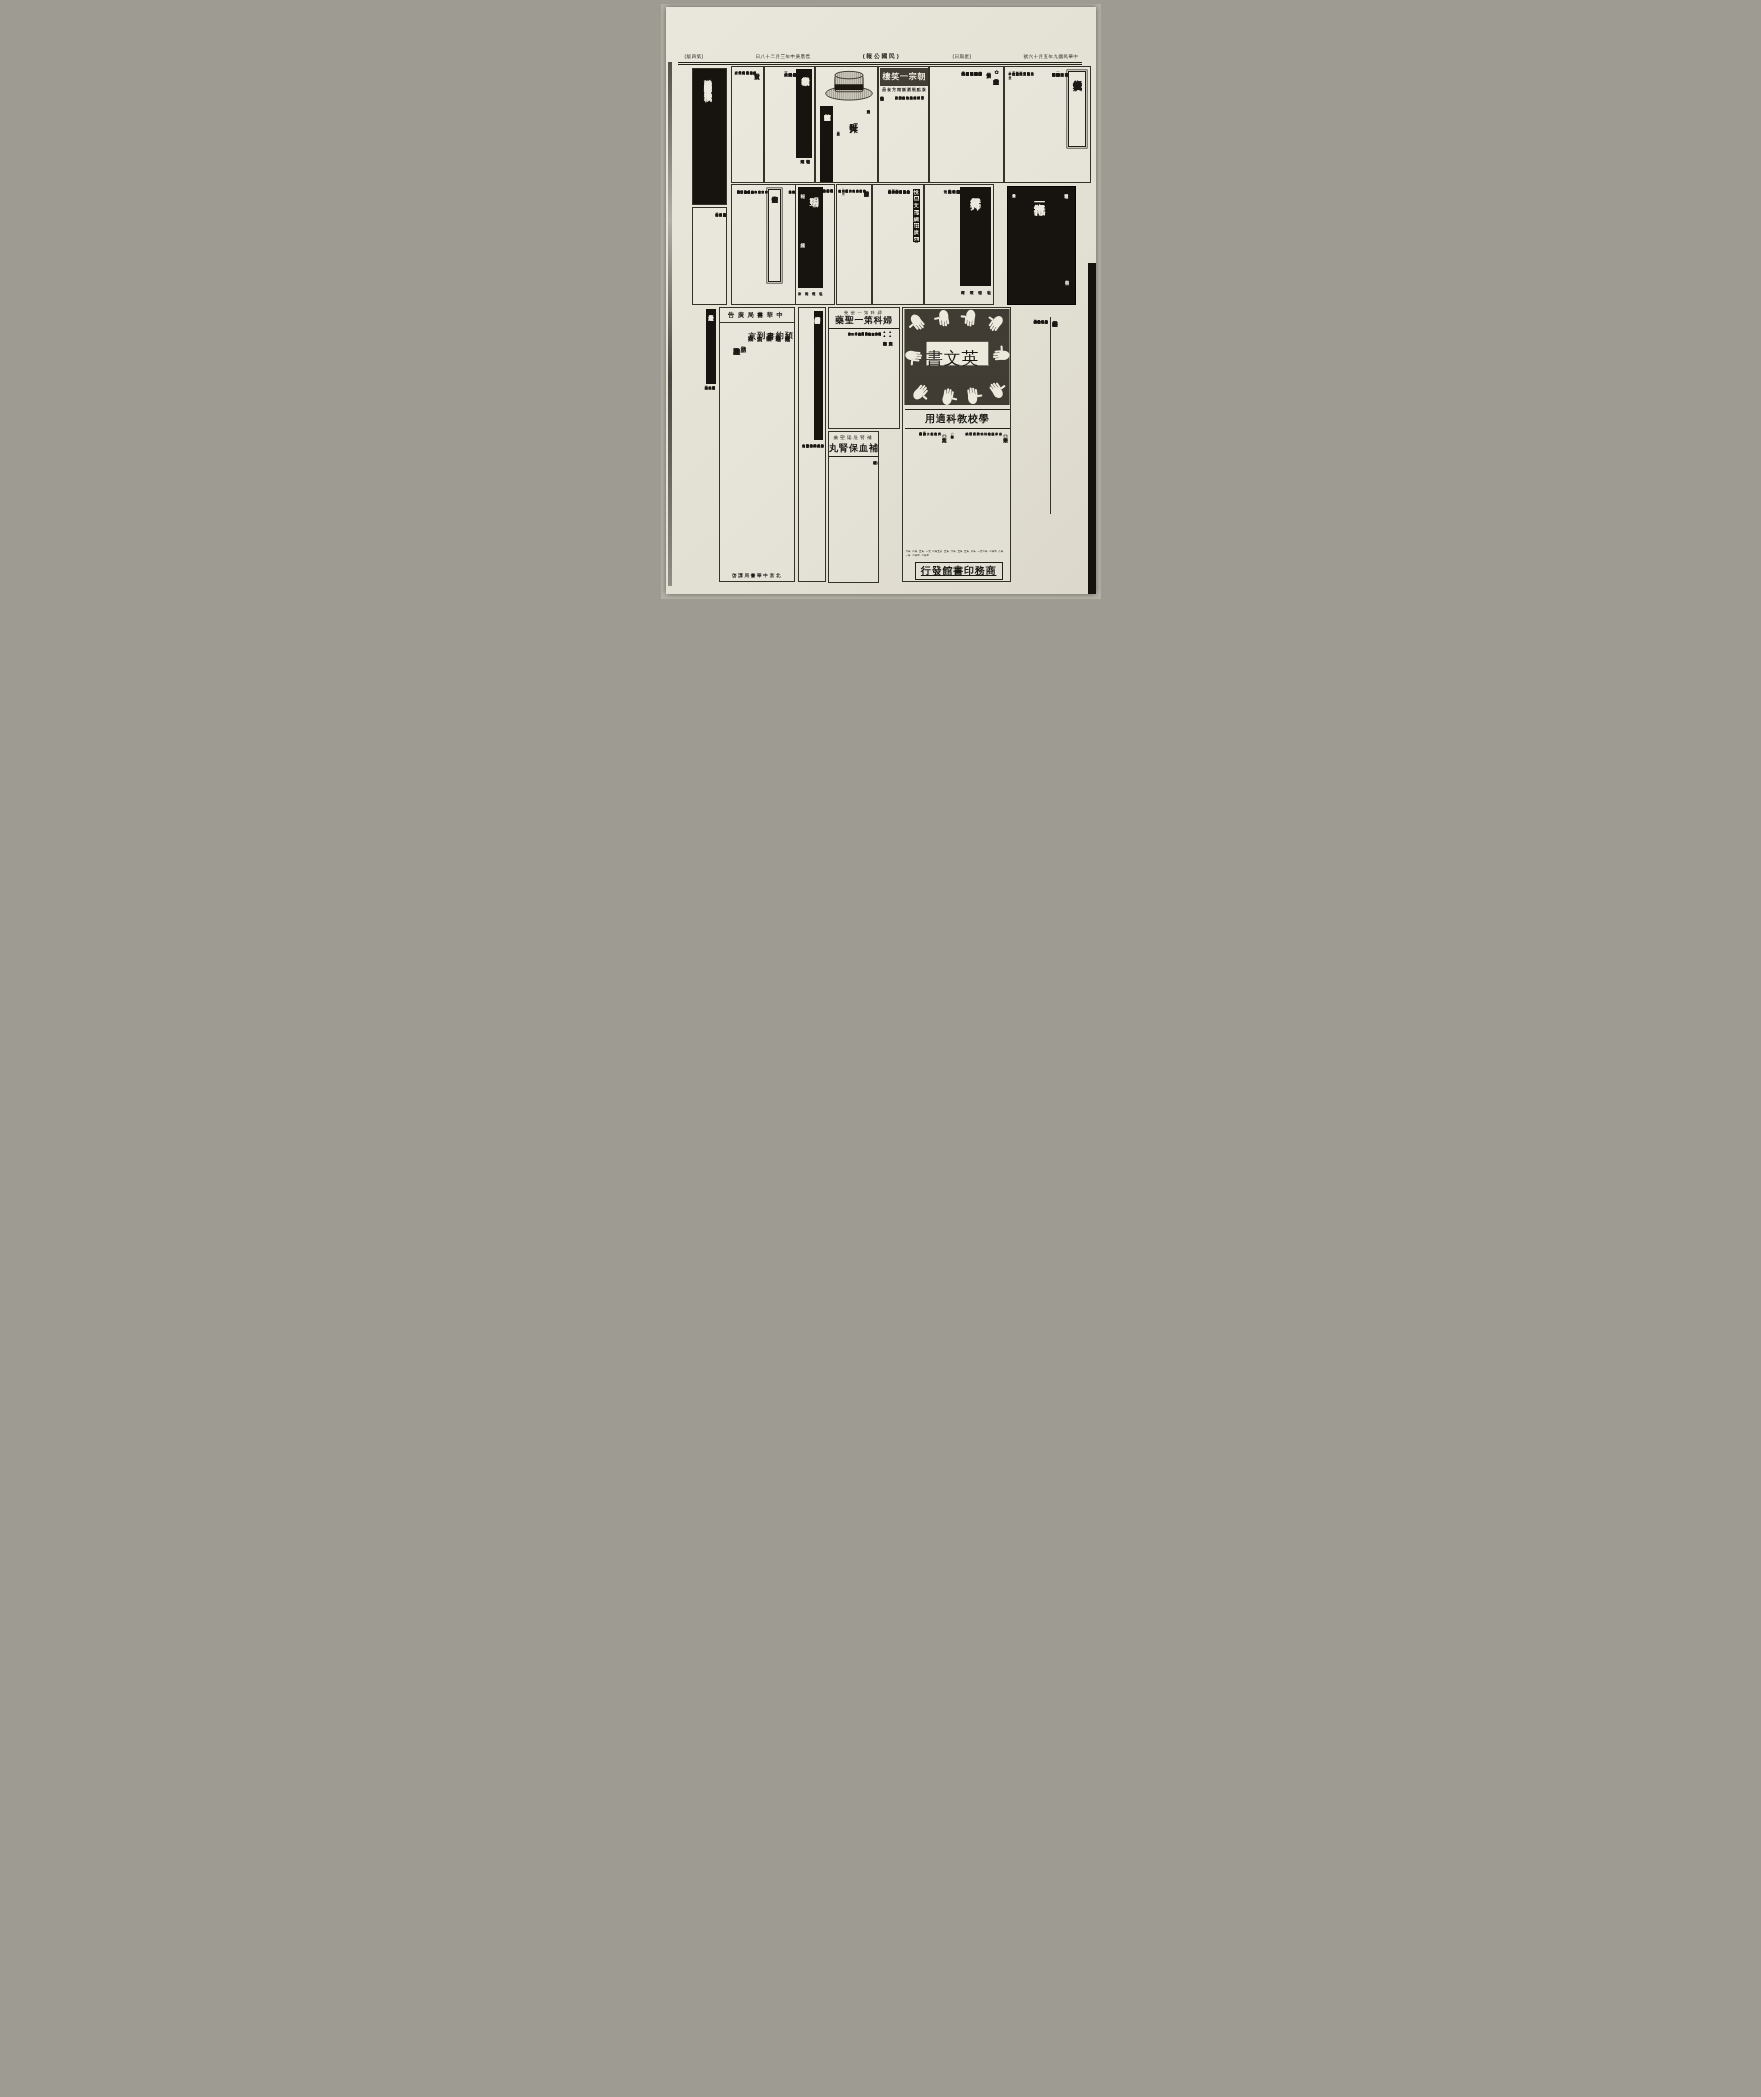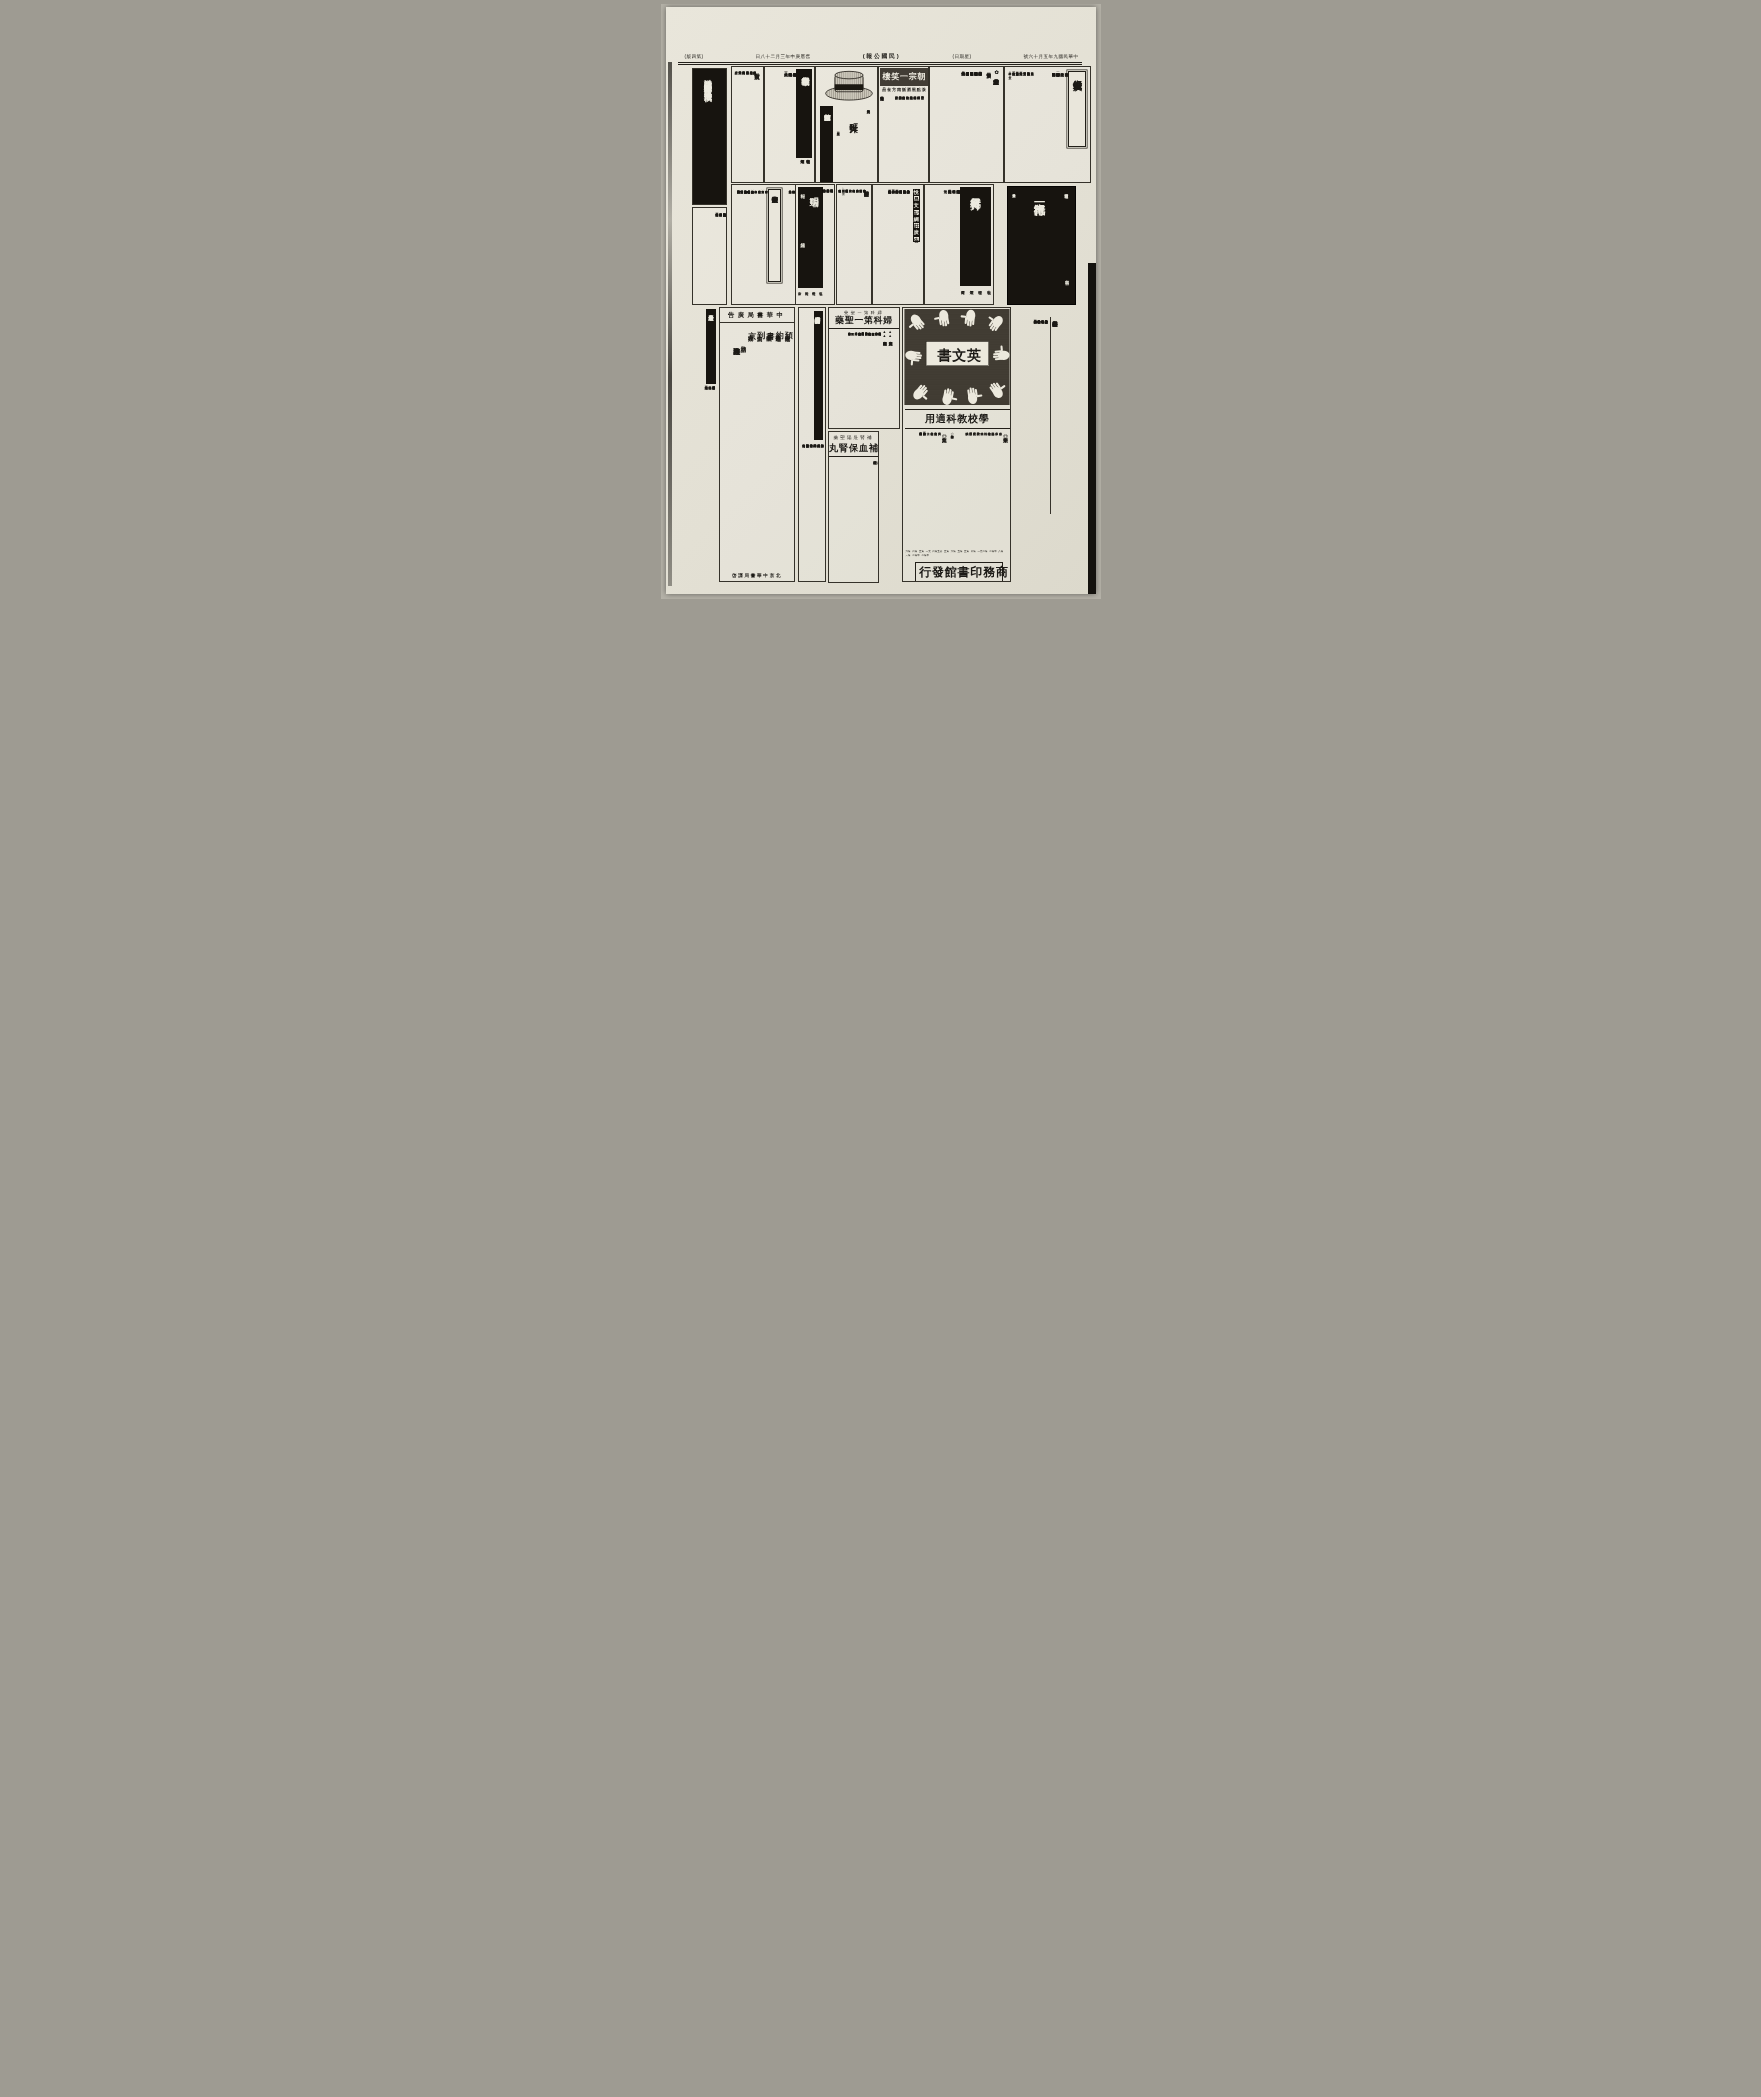--- a/index.html
+++ b/index.html
@@ -285,21 +285,21 @@
           <use href="#hd" transform="translate(158,26) rotate(185)"></use>
           <use href="#hd" transform="translate(218,38) rotate(215)"></use>
           <use href="#hd" transform="translate(26,112) rotate(95)"></use>
           <use href="#hd" transform="translate(228,112) rotate(265)"></use>
           <use href="#hd" transform="translate(40,196) rotate(40)"></use>
           <use href="#hd" transform="translate(104,206) rotate(10)"></use>
           <use href="#hd" transform="translate(162,204) rotate(-8)"></use>
           <use href="#hd" transform="translate(218,192) rotate(-35)"></use>
           <rect x="52" y="78" width="150" height="58" fill="#ece9dd" stroke="#17140f"></rect>
         </svg>
-        <div class="hrtl" style="position:absolute;left:26px;top:39px;width:61px;text-align:center;font-size:14px;font-weight:bold;font-family:'Liberation Serif',serif;">書文英</div>
+        <div class="hrtl" style="position:absolute;left:19px;top:39px;width:61px;text-align:center;font-size:17px;font-weight:normal;font-family:'Liberation Serif',serif;">書文英</div>
         <div class="hrtl" style="position:absolute;left:1.7px;top:101px;width:105px;text-align:center;font-size:10px;font-weight:bold;border-top:0.6px solid #221f19;border-bottom:0.6px solid #221f19;padding:1.7px 0;">用適科教校學</div>
         <div class="vwrap" style="position:absolute;right:2.5px;top:122px;height:117px;width:49px;">
           <div class="vcol bold" style="font-size:4.6px;">◎文學類</div>
           <div class="vcol tiny">莎士威暱思商</div>
           <div class="vcol tiny">莎氏樂府本事</div>
           <div class="vcol tiny">莎士比亞麥克白傳</div>
           <div class="vcol tiny">撒克遜劫後英雄略</div>
           <div class="vcol tiny">約翰孫行述</div>
           <div class="vcol tiny">威克斐牧師傳</div>
           <div class="vcol tiny">伊爾文見聞雜記</div>
@@ -328,21 +328,21 @@
           <span>五角</span>
           <span>五角</span>
           <span>四角</span>
           <span>一元二角</span>
           <span>二角半</span>
           <span>八角</span>
           <span>三角</span>
           <span>二角半</span>
           <span>二角半</span>
         </div>
-        <div class="pubbox hrtl" style="position:absolute;left:11.7px;top:254px;width:79px;text-align:center;font-size:12px;font-weight:bold;">行發館書印務商</div>
+        <div class="pubbox hrtl" style="position:absolute;left:11.7px;top:254px;width:79px;text-align:center;font-size:10px;font-weight:bold;text-decoration:underline;">行發館書印務商</div>
       </div>
 
       <div class="blk" style="left:155px;top:242px;width:72px;height:122px;border-width:0.8px;">
         <div class="hrtl" style="position:absolute;left:0;top:1.3px;width:100%;text-align:center;font-size:4.2px;letter-spacing:2.5px;">藥聖一第科婦</div>
         <div class="hrtl" style="position:absolute;left:0;top:6.7px;width:100%;text-align:center;font-size:8.8px;font-weight:bold;border-bottom:0.6px solid #221f19;padding-bottom:1.3px;">藥聖一第科婦</div>
         <div class="v bold" style="position:absolute;right:11.7px;top:22px;height:50px;font-size:3.8px;">▲▲調經養血良品</div>
         <div class="v bold" style="position:absolute;right:5.9px;top:22px;height:50px;font-size:3.8px;">▲▲女界同人注意</div>
         <div class="vwrap" style="position:absolute;left:1.3px;top:22px;height:97px;width:50px;">
           <div class="vcol" style="font-size:2.6px;">此丹以眞正鹿胎配以珍貴補血藥品而製成也當治</div>
           <div class="vcol" style="font-size:2.6px;">婦女經期不准行經前後小腹疼痛赤白二帶經期前</div>

